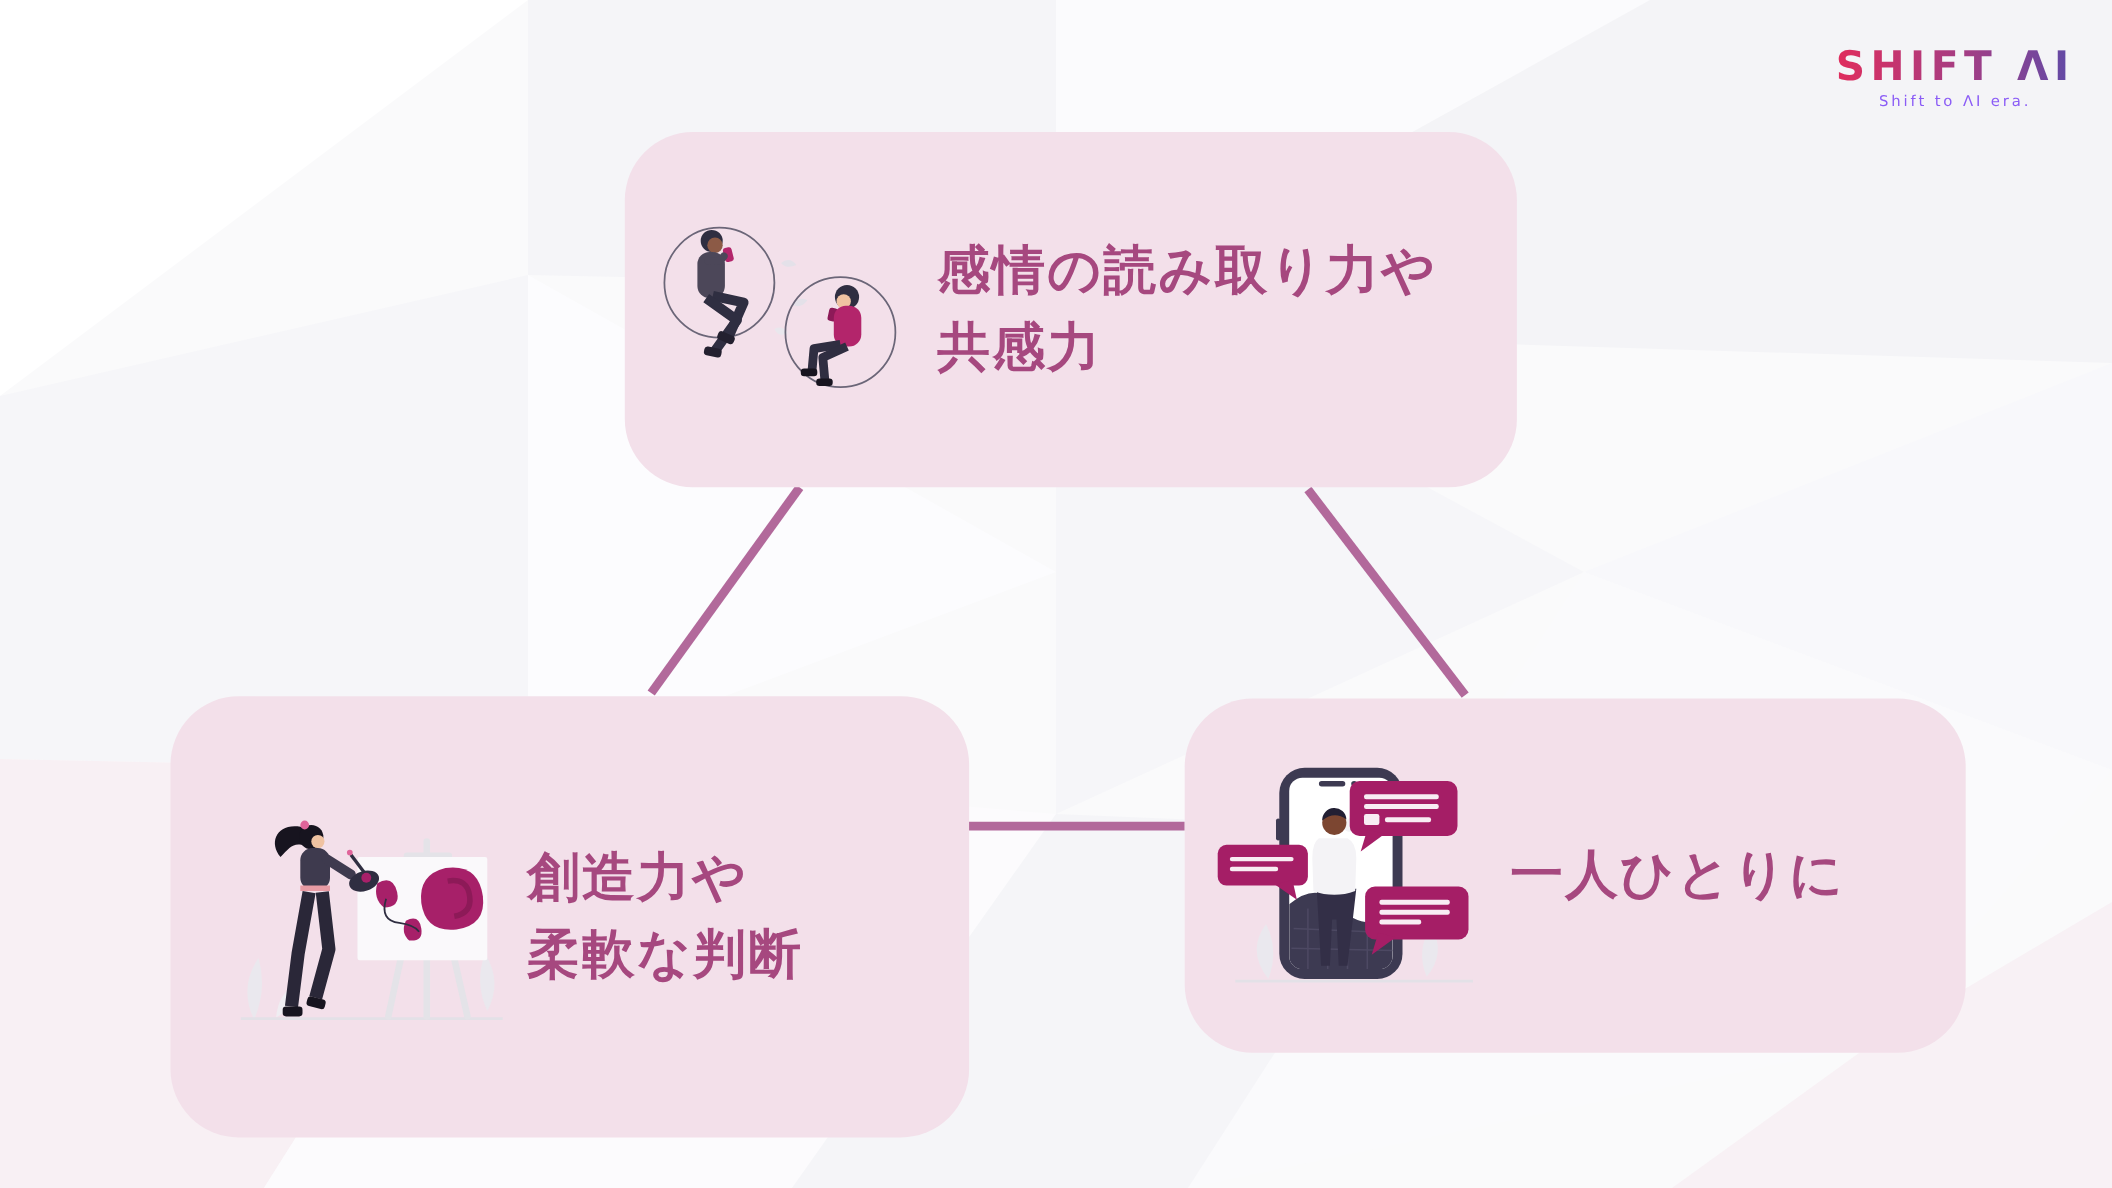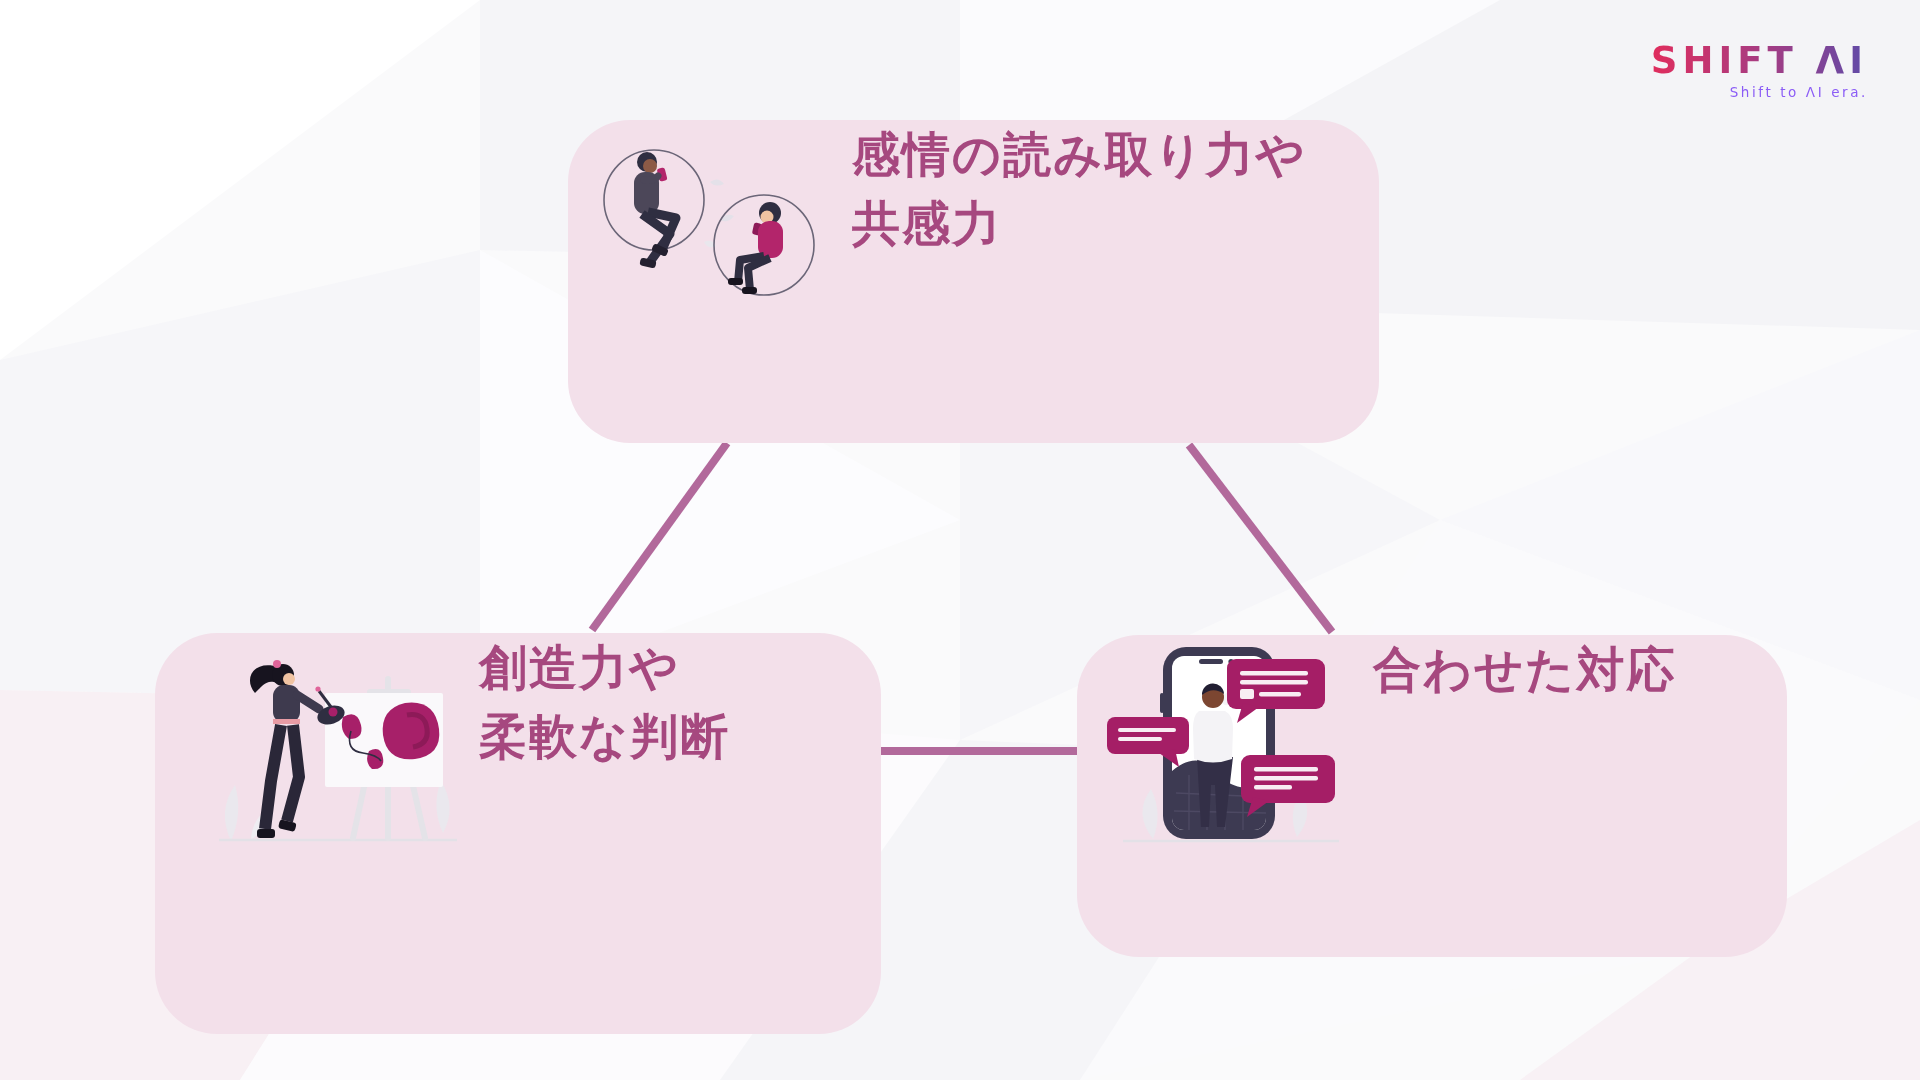--- a/index.html
+++ b/index.html
@@ -6,36 +6,36 @@
   body{
     width:1920px;height:1080px;position:relative;overflow:hidden;
     background:#FAFAFB;
     font-family:"DejaVu Sans","Liberation Sans",sans-serif;
   }
   .bg-pattern{position:absolute;inset:0;z-index:0;}
   .connectors{position:absolute;inset:0;z-index:1;}
   .card{
     position:absolute;z-index:2;
     background:#F3E0EA;border-radius:62px;
-    display:flex;
+    display:flex;align-items:center;
   }
   .card-top{left:568px;top:120px;width:787px;height:323px;padding-left:24px;}
   .card-left{left:155px;top:633px;width:690px;height:401px;padding-left:36px;}
   .card-right{left:1077px;top:635px;width:686px;height:322px;padding-left:24px;}
   .illus{flex:0 0 auto;display:block;}
   .card-text{
     font-size:48px;font-weight:700;color:#A6487F;
     line-height:1.44;letter-spacing:2px;white-space:nowrap;
   }
   .card-top .card-text{margin-left:10px;}
   .card-left .card-text{margin-left:8px;}
   .card-right .card-text{margin-left:12px;}
   .logo{
-    position:absolute;top:42px;right:52px;z-index:3;
-    text-align:right;line-height:1;
+    position:absolute;top:42px;right:34px;z-index:3;
+    text-align:center;line-height:1;
   }
   .logo-title{
     display:block;
     font-size:37px;font-weight:700;letter-spacing:5px;
     background:linear-gradient(90deg,#E02D5D 0%,#A23D85 55%,#5F4BA8 100%);
     -webkit-background-clip:text;background-clip:text;
     color:transparent;-webkit-text-fill-color:transparent;
   }
   .logo-tagline{
     display:block;margin-top:7px;
@@ -210,20 +210,20 @@
     </g>
     <g>
       <rect x="140" y="120" width="94" height="48" rx="9" fill="#A51E66"></rect>
       <path d="M168,166 L146,182 L152,162 Z" fill="#A51E66"></path>
       <rect x="153" y="132" width="64" height="4.5" rx="2" fill="#FFFFFF" opacity="0.92"></rect>
       <rect x="153" y="141" width="64" height="4.5" rx="2" fill="#FFFFFF" opacity="0.92"></rect>
       <rect x="153" y="150" width="38" height="4.5" rx="2" fill="#FFFFFF" opacity="0.92"></rect>
     </g>
   </svg>
   <div class="card-text">
-    <div>合わせた対応</div>
+    <div>一人ひとりに</div>
   </div>
 </div>
 
 <div class="logo">
   <span class="logo-title">SHIFT ΛI</span>
   <span class="logo-tagline">Shift to ΛI era.</span>
 </div>
 
 </body></html>

